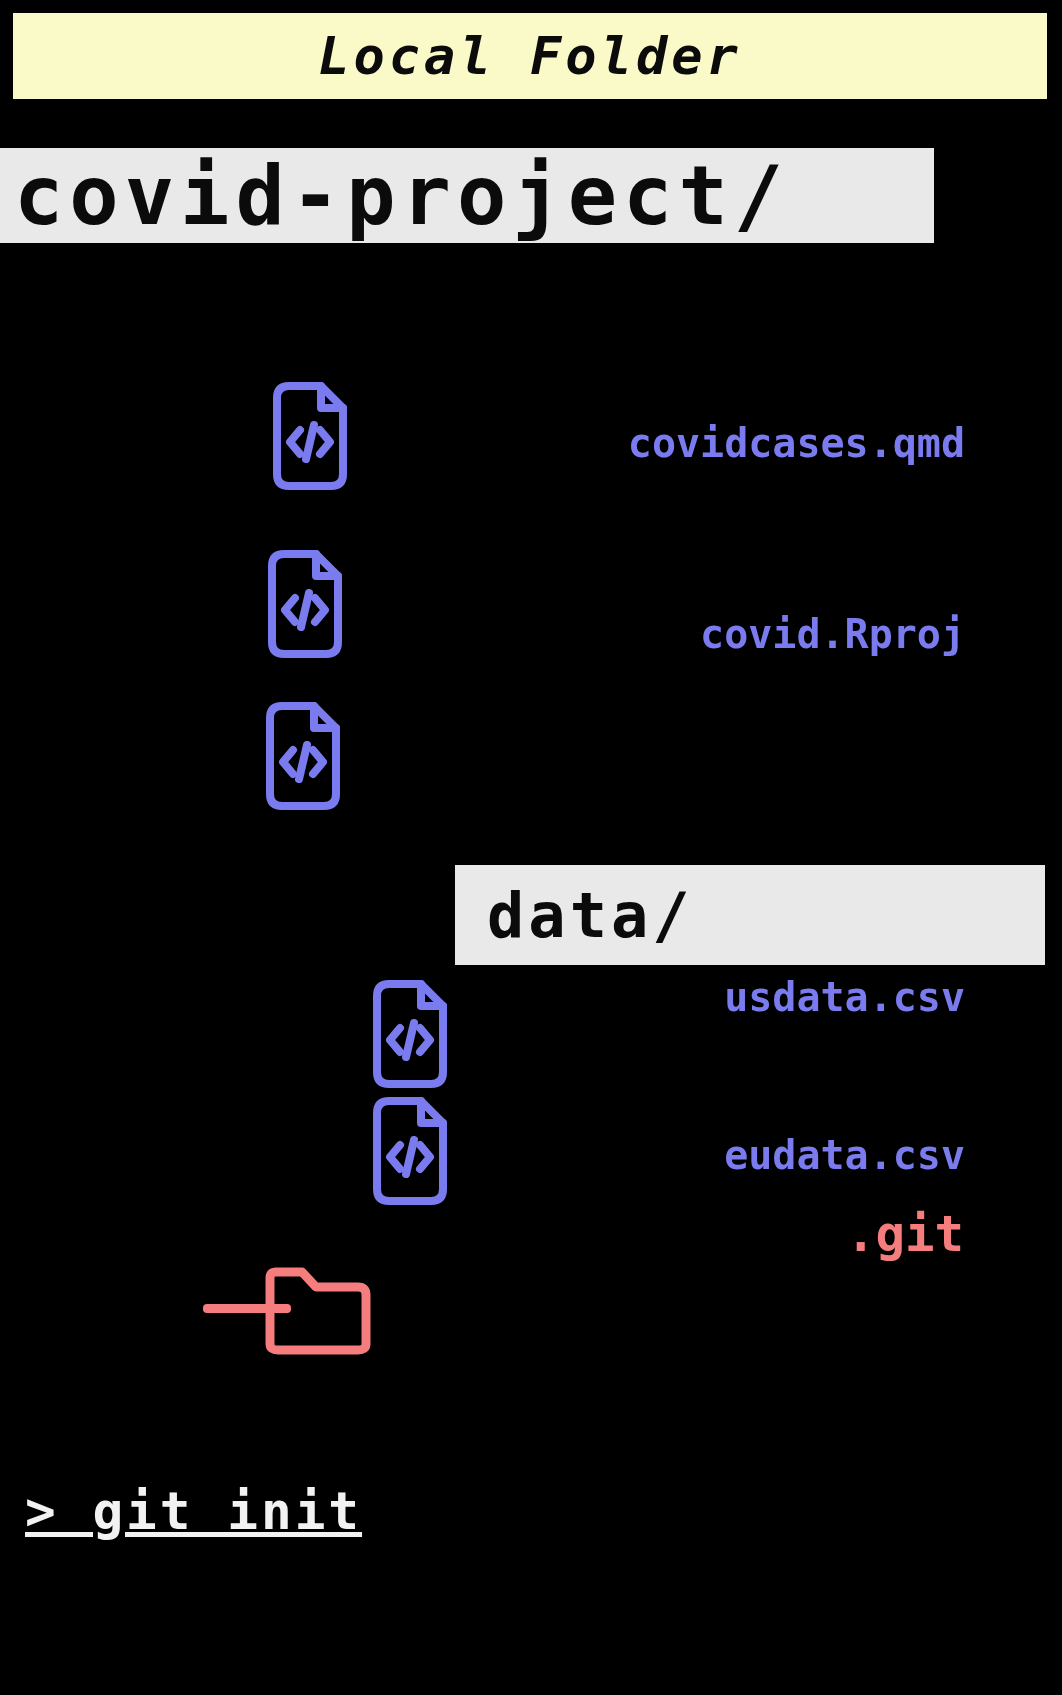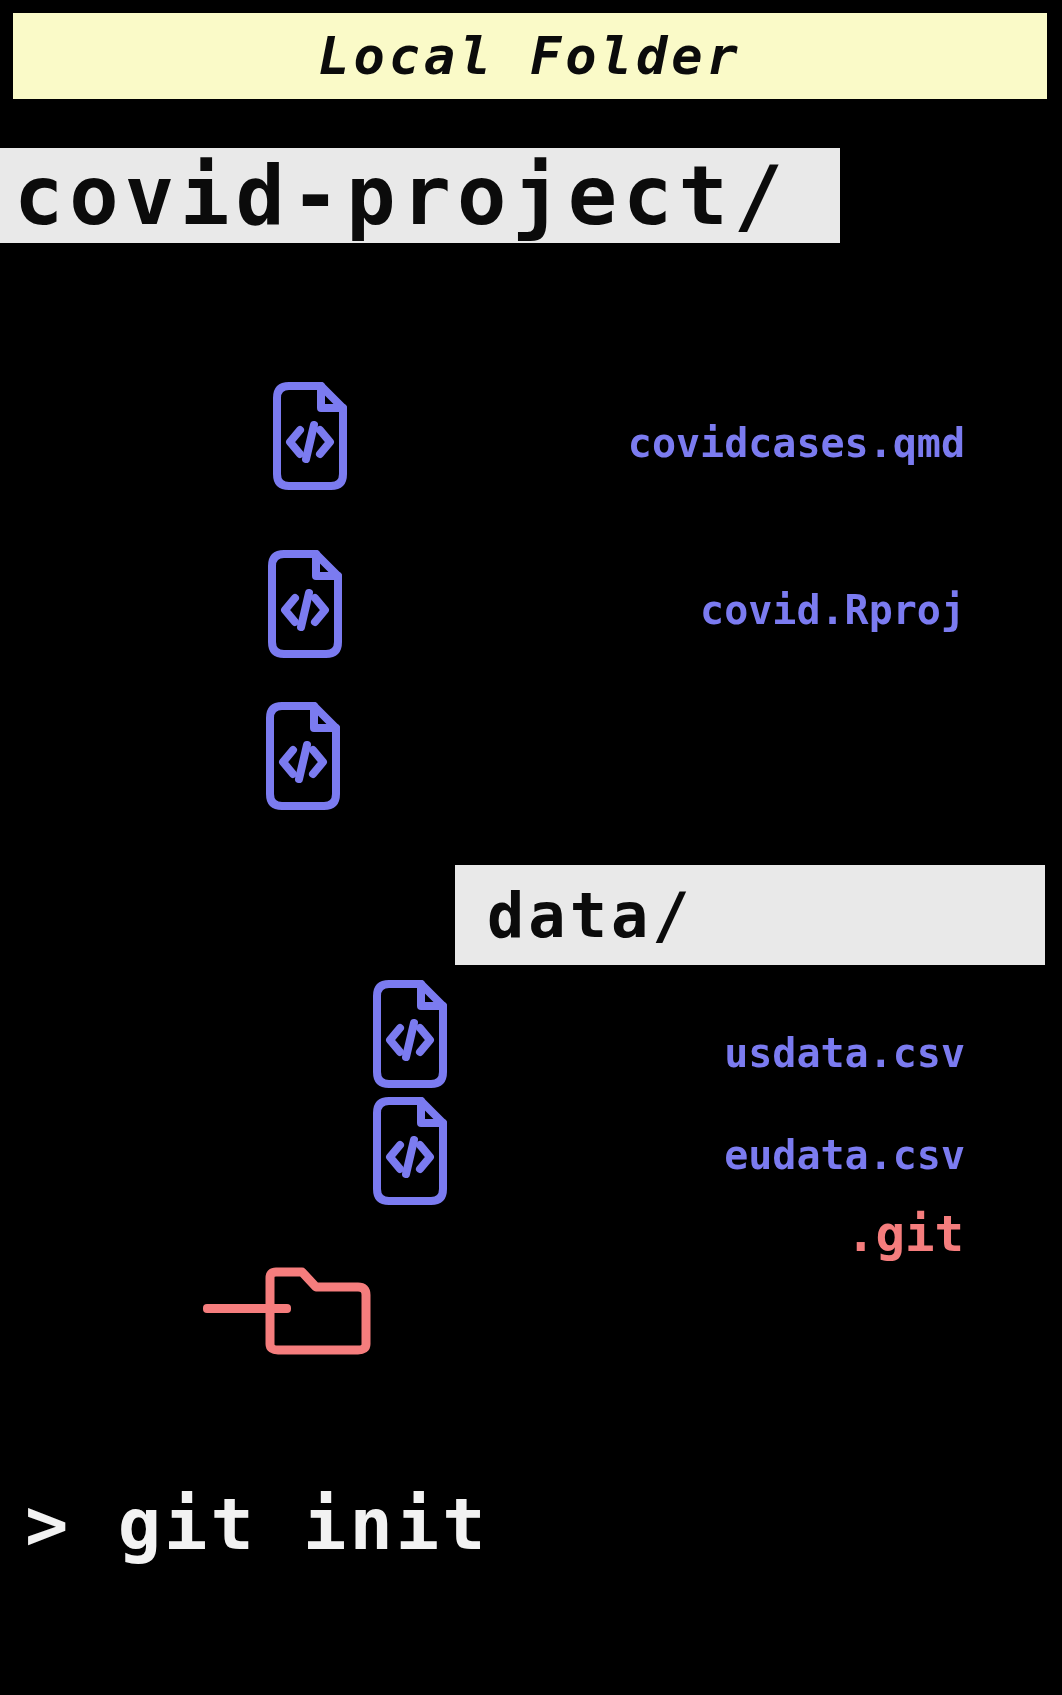--- a/index.html
+++ b/index.html
@@ -39,21 +39,21 @@
   .folder-bar {
     position: absolute;
     background: var(--bar-bg, #E9E9E9);
     display: flex;
     align-items: center;
     box-sizing: border-box;
   }
   .root-bar {
     left: 0;
     top: 148px;
-    width: 840px;
+    width: 934px;
     height: 95px;
     padding-left: 14px;
   }
   .root-label {
     font-size: 82px;
     font-weight: bold;
     letter-spacing: 6px;
     color: var(--label-text, #0b0b0b);
     white-space: nowrap;
   }
@@ -83,23 +83,23 @@
   .file-label {
     position: absolute;
     right: 97px;
     font-weight: bold;
     color: var(--file-accent, #7B7BF0);
     white-space: nowrap;
     font-size: 40px;
     line-height: 1.2;
   }
   .lbl-f1 { top: 419px; }
-  .lbl-f2 { top: 586px; }
+  .lbl-f2 { top: 610px; }
   .lbl-f3 { top: 738px; }
-  .lbl-s1 { top: 1029px; text-align: right; }
+  .lbl-s1 { top: 973px; text-align: right; }
   .lbl-s2 { top: 1131px; }
   .git-line {
     position: absolute;
     left: 203px;
     top: 1304px;
     width: 88px;
     height: 9px;
     background: var(--git-accent, #F57D7D);
     border-radius: 4px;
   }
@@ -116,25 +116,26 @@
     font-size: 49px;
     font-weight: bold;
     color: var(--git-accent, #F57D7D);
     white-space: nowrap;
     line-height: 1.2;
   }
   .terminal-line {
     position: absolute;
     left: 25px;
     top: 1482px;
-    font-size: 72px;
+    font-size: 51px;
     font-weight: bold;
     letter-spacing: 3px;
     color: var(--terminal-text, #F2F2F2);
     white-space: nowrap;
+    text-decoration: underline;
   }
   .svg-defs { position: absolute; width: 0; height: 0; }
 </style>
 </head>
 <body>
 
 <div class="stage">
 
   <svg class="svg-defs" aria-hidden="true">
     <defs>

